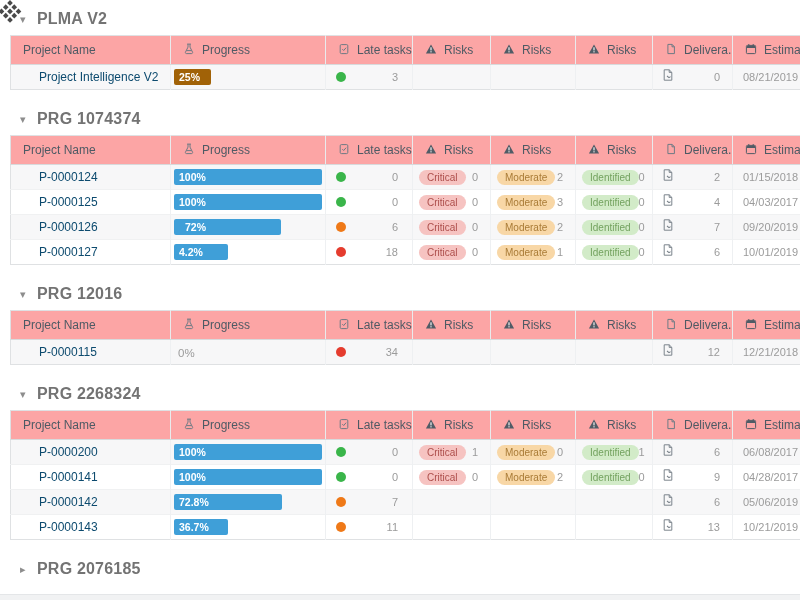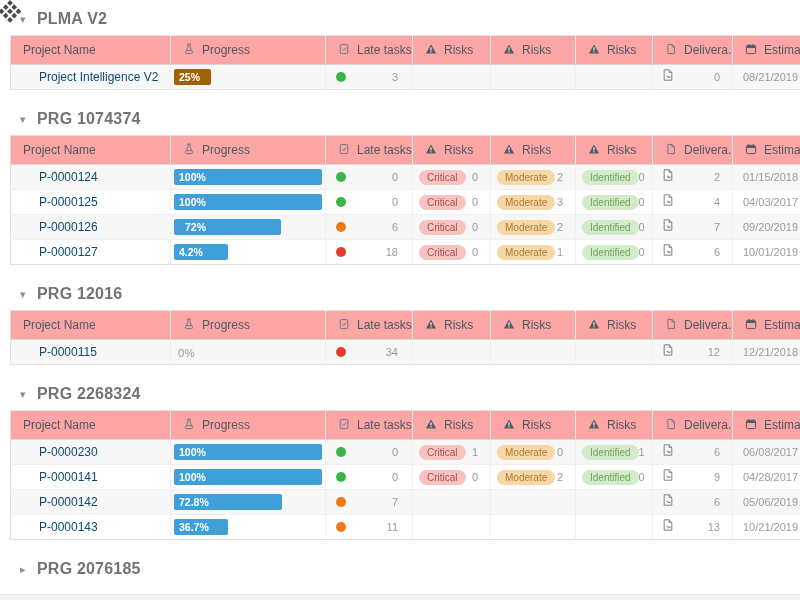--- a/index.html
+++ b/index.html
@@ -663,21 +663,21 @@
                       <rect x="1.9" y="2.9" width="8.2" height="2.1" fill="#505c66"></rect>
                       <path d="M3.8 1v2.2M8.2 1v2.2" stroke="#505c66" stroke-width="1"></path>
                     </svg></span>
                   <span class="hlabel">Estimated</span>
                 </div>
               </th>
             </tr>
           </thead>
           <tbody>
             <tr class="stripe">
-              <td class="cell-name"><span>P-0000230</span></td>
+              <td class="cell-name"><span>P-0000200</span></td>
               <td class="cell-progress">
                 <div class="pbar" style="width: 100%; background: rgb(63, 159, 216);">
                   <span class="pbar-label">100%</span>
                 </div>
               </td>
               <td class="cell-late">
                 <div class="flexcell">
                   <span class="dot" style="background: rgb(58, 181, 74);"></span>
                   <span class="count">0</span>
                 </div>

